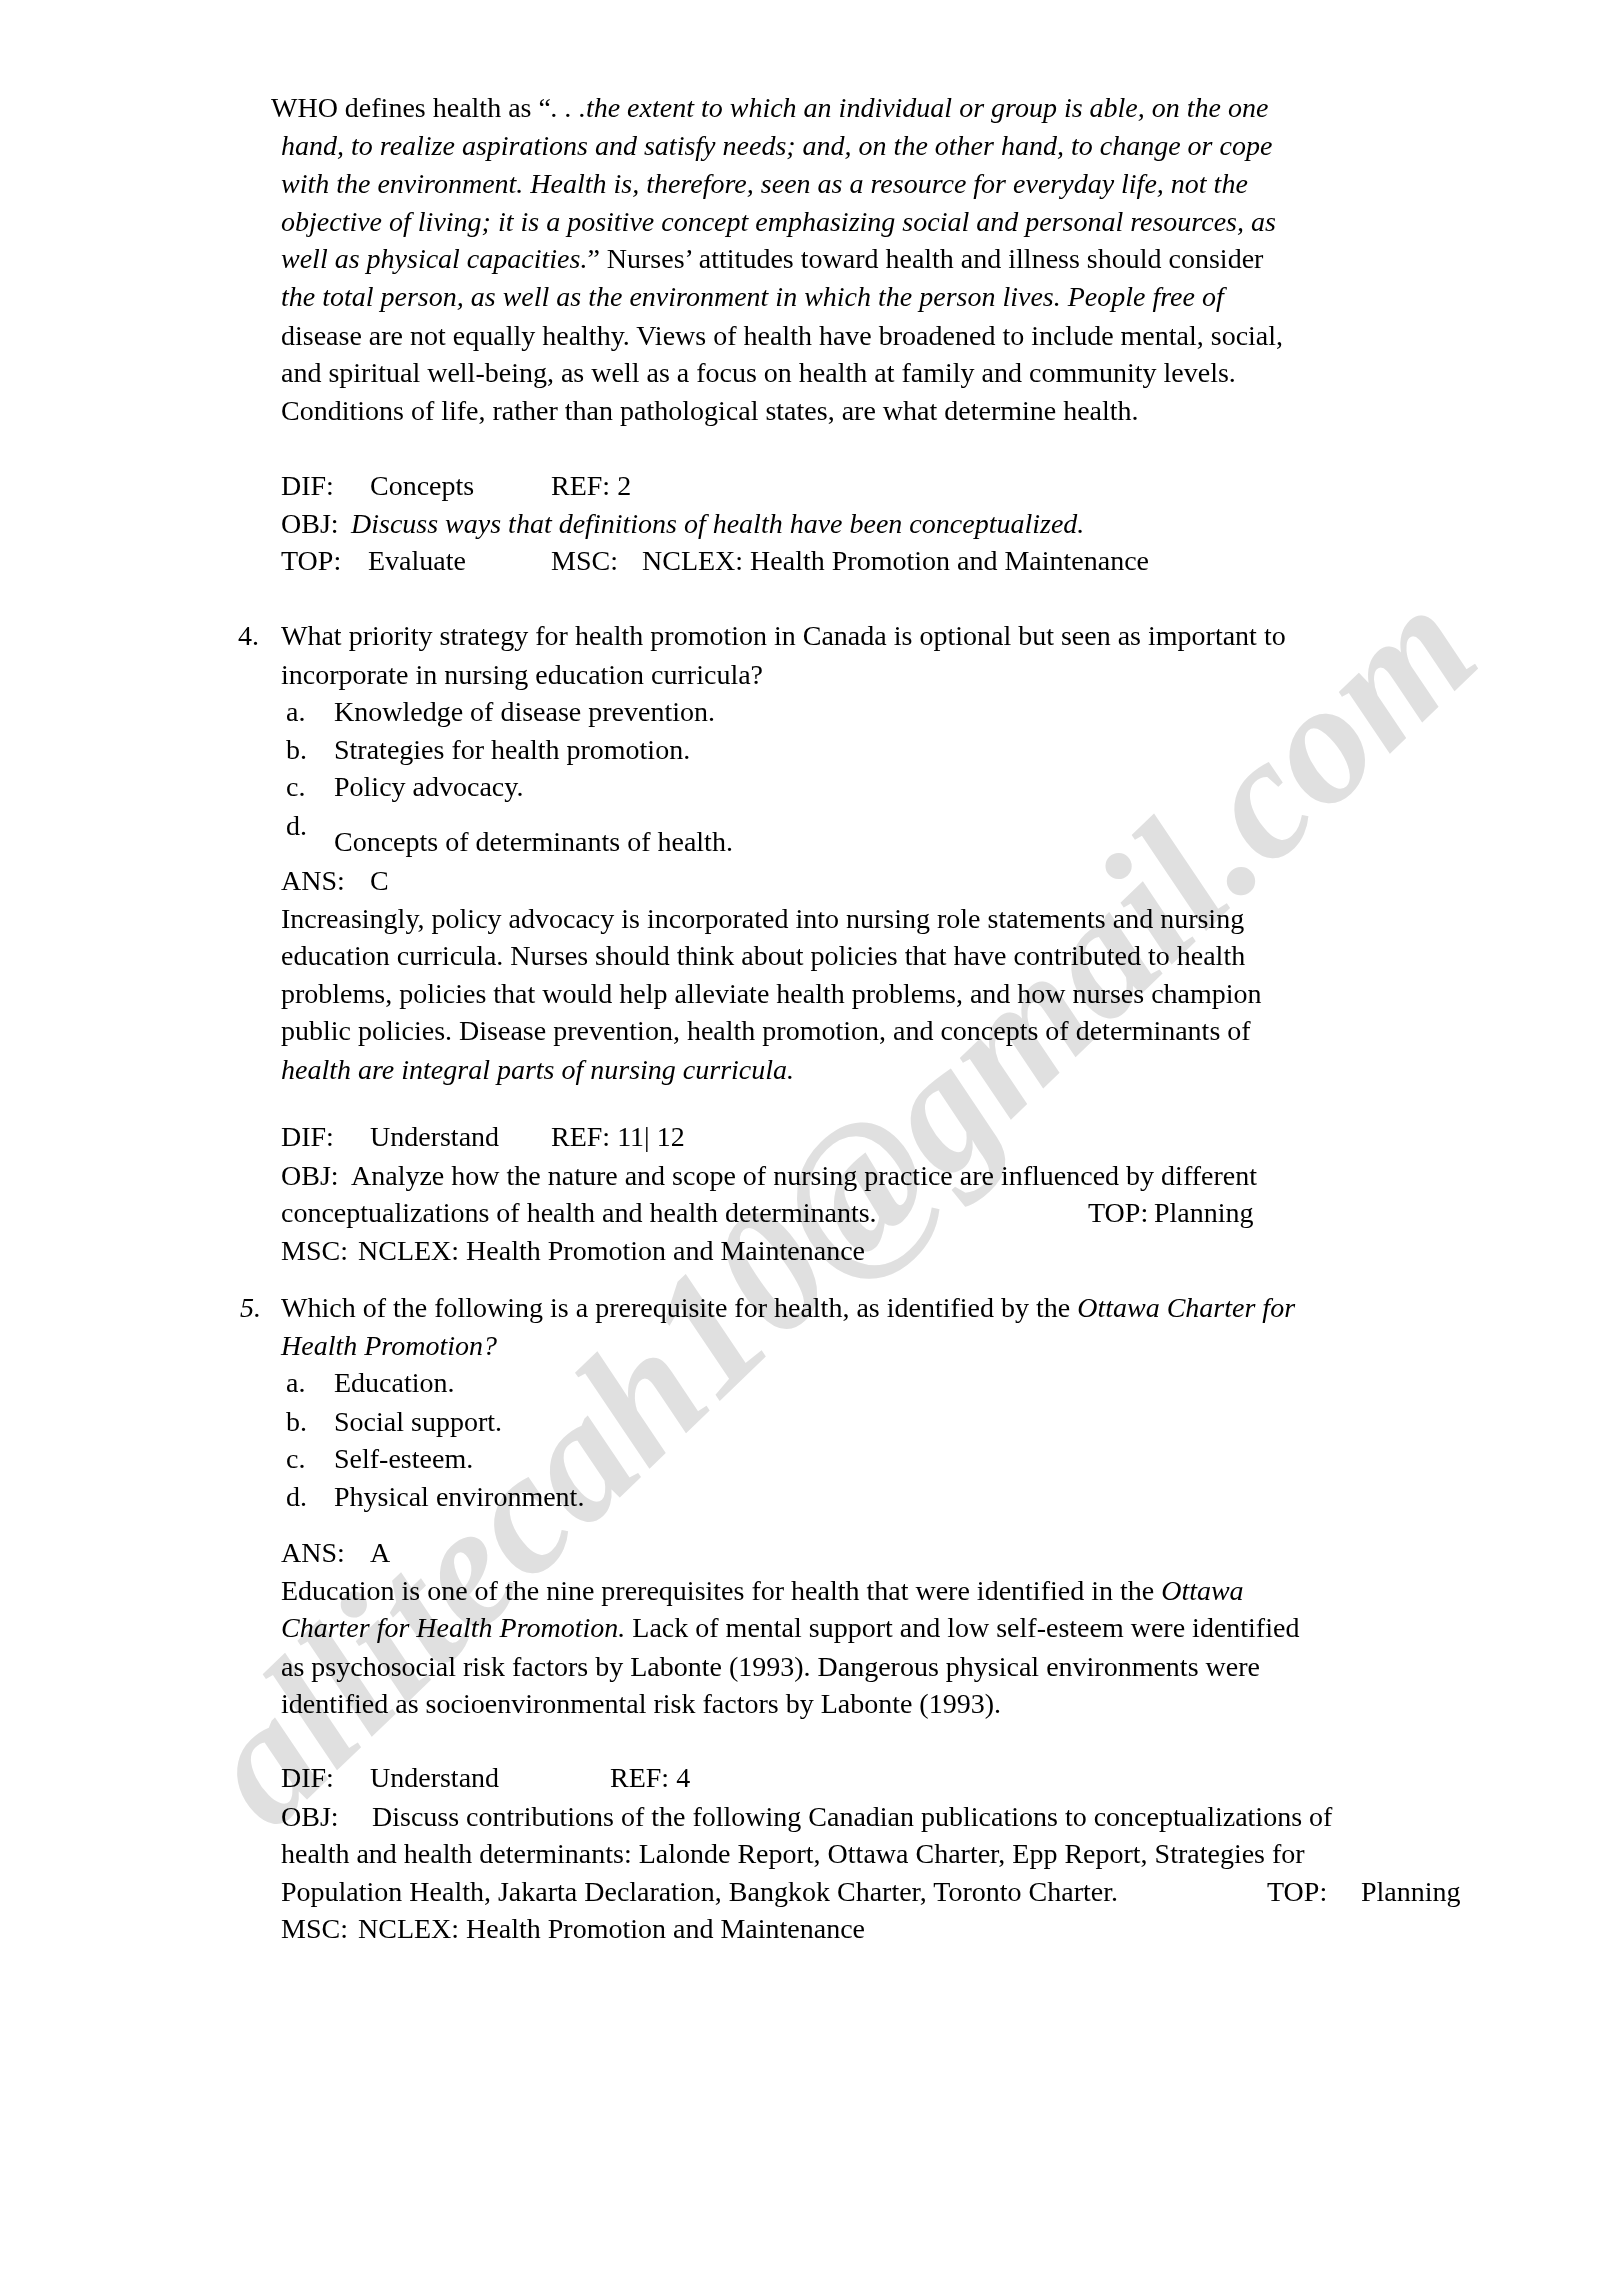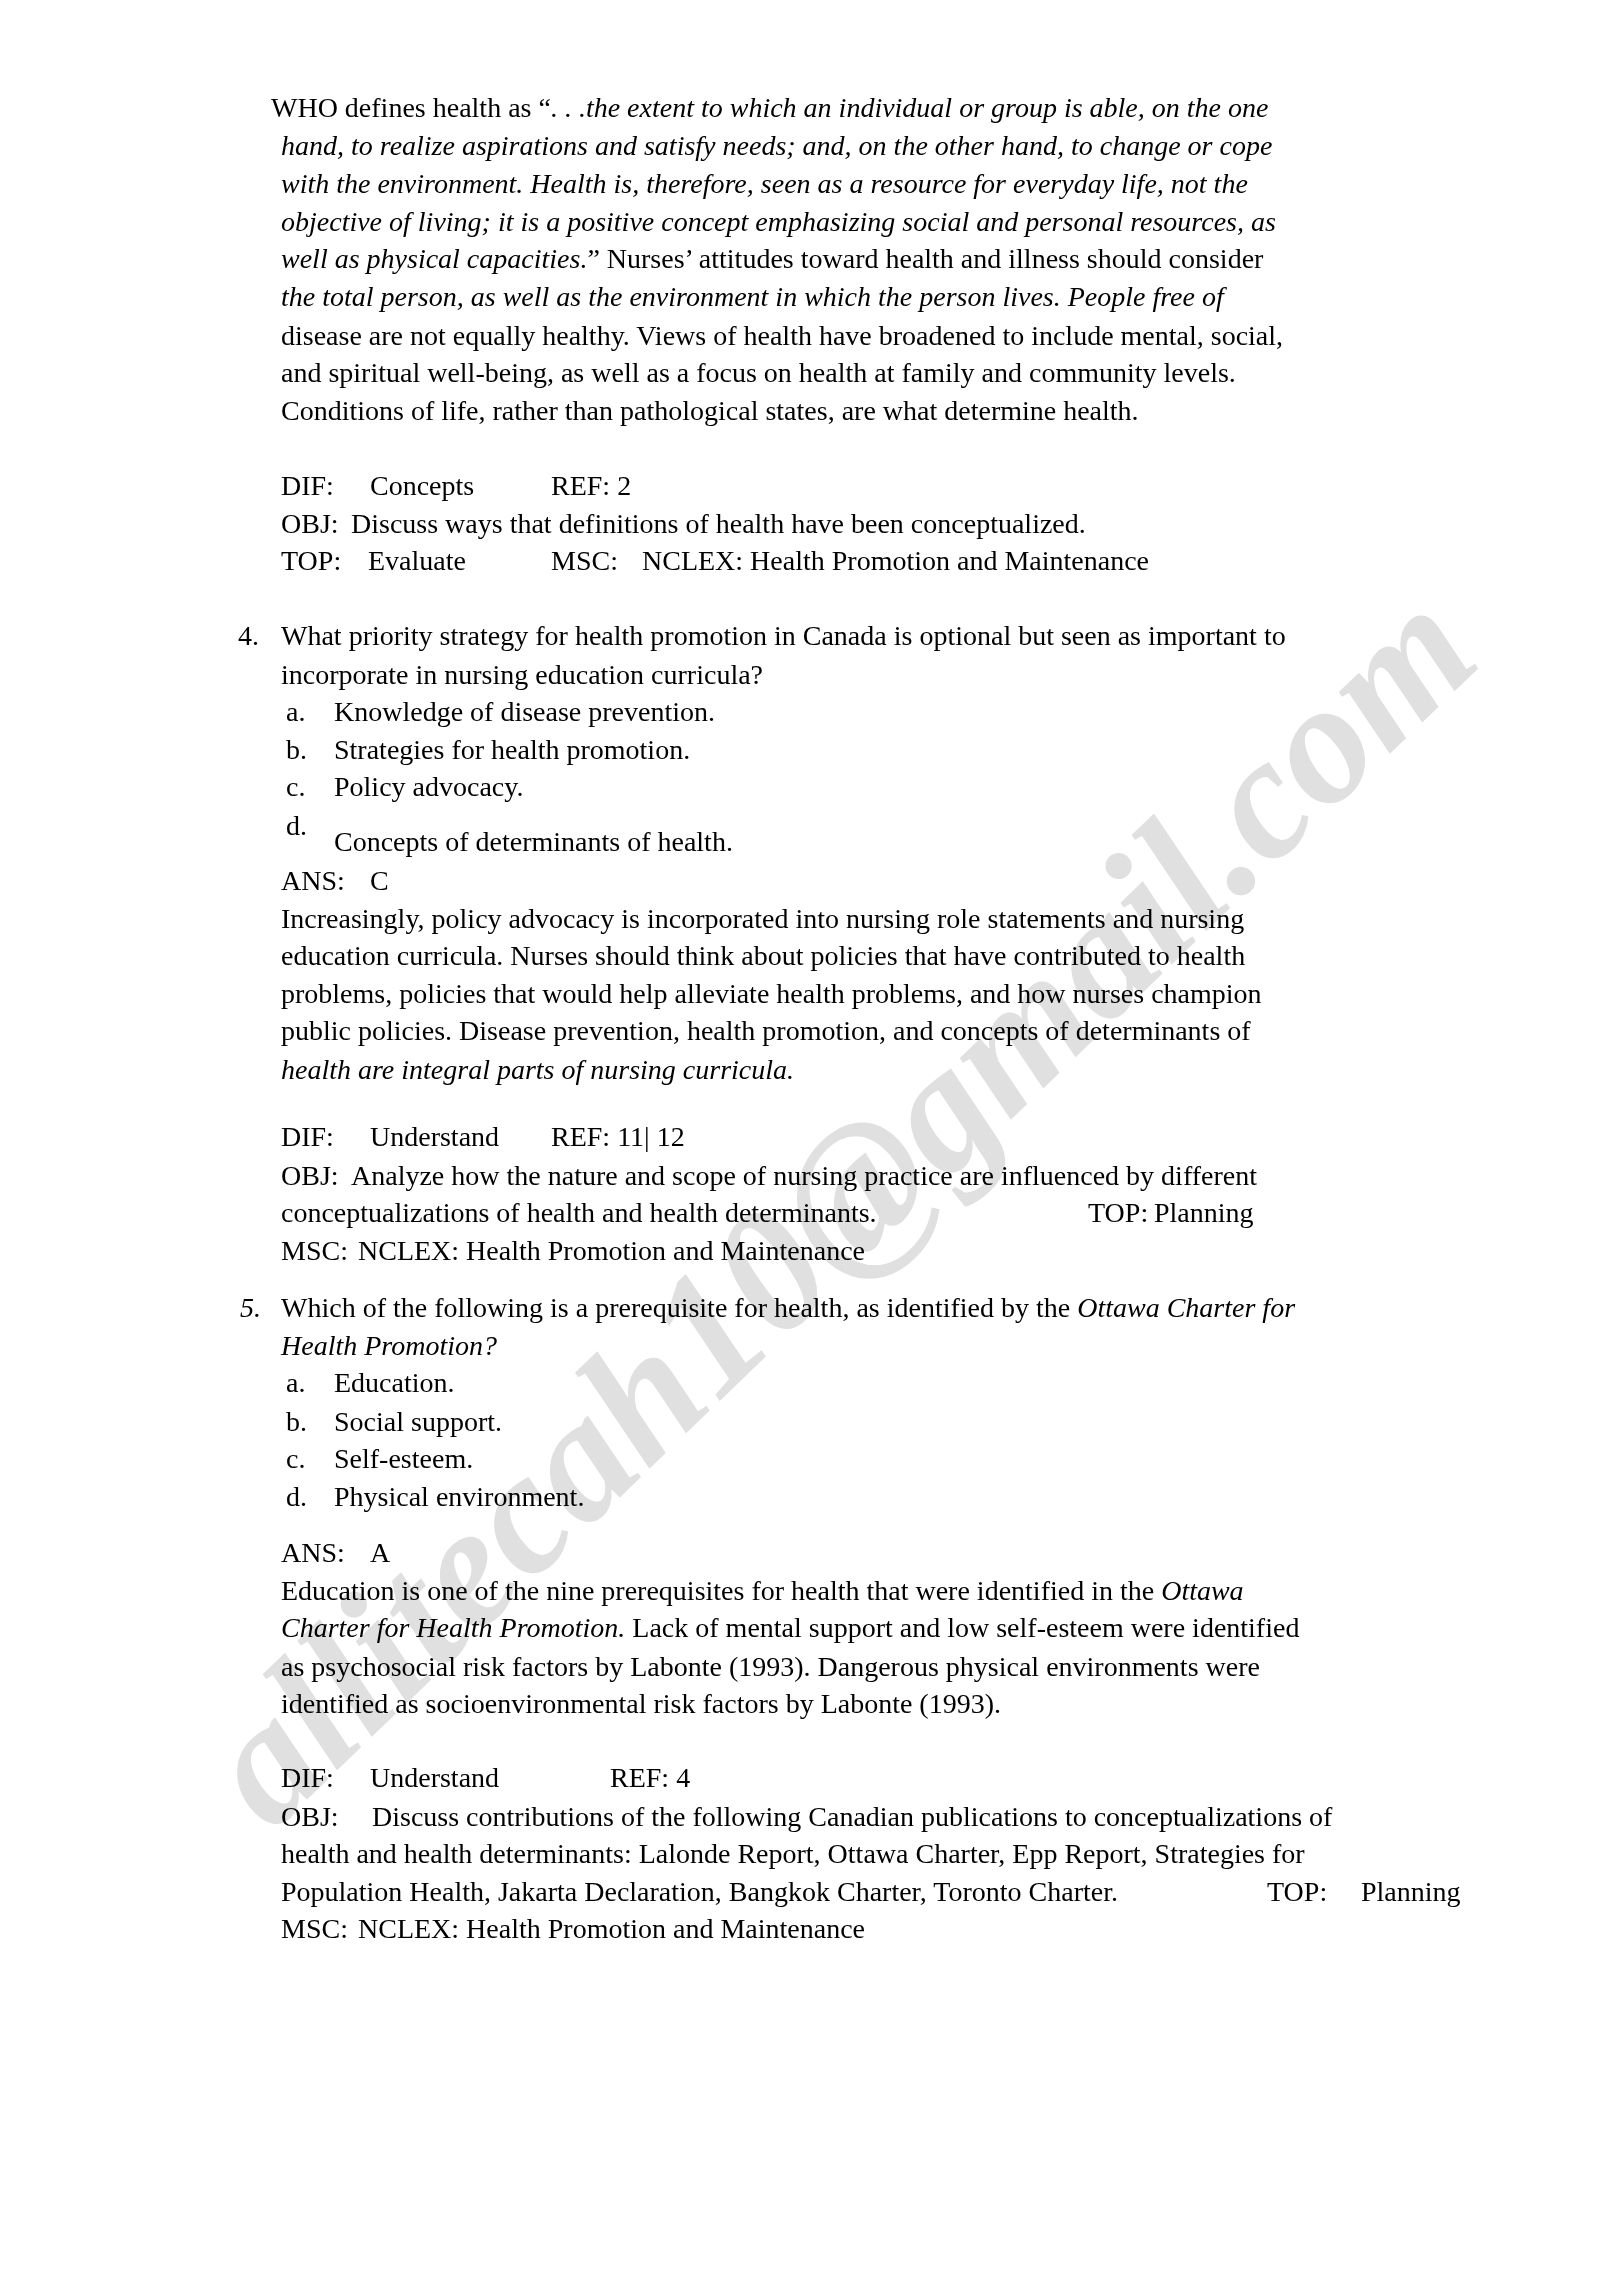--- a/index.html
+++ b/index.html
@@ -70,21 +70,21 @@
       <div class="line" style="top: 392px;">
         <span class="run" style="left: 281px;"><span>Conditions of life, rather than pathological states, are what determine health.</span></span>
       </div>
       <div class="line" style="top: 467px;">
         <span class="run" style="left: 281px;"><span>DIF:</span></span>
         <span class="run" style="left: 370px;"><span>Concepts</span></span>
         <span class="run" style="left: 551px;"><span>REF: 2</span></span>
       </div>
       <div class="line" style="top: 505px;">
         <span class="run" style="left: 281px;"><span>OBJ:</span></span>
-        <span class="run" style="left: 351px;"><span>Discuss ways that definitions of health have been conceptualized.</span></span>
+        <span class="run" style="left: 351px; font-style: italic;"><span>Discuss ways that definitions of health have been conceptualized.</span></span>
       </div>
       <div class="line" style="top: 542px;">
         <span class="run" style="left: 281px;"><span>TOP:</span></span>
         <span class="run" style="left: 368px;"><span>Evaluate</span></span>
         <span class="run" style="left: 551px;"><span>MSC:</span></span>
         <span class="run" style="left: 642px;"><span>NCLEX: Health Promotion and Maintenance</span></span>
       </div>
       <div class="line" style="top: 617px;">
         <span class="run" style="left: 238px;"><span>4.</span></span>
         <span class="run" style="left: 281px;"><span>What priority strategy for health promotion in Canada is optional but seen as important to</span></span>

